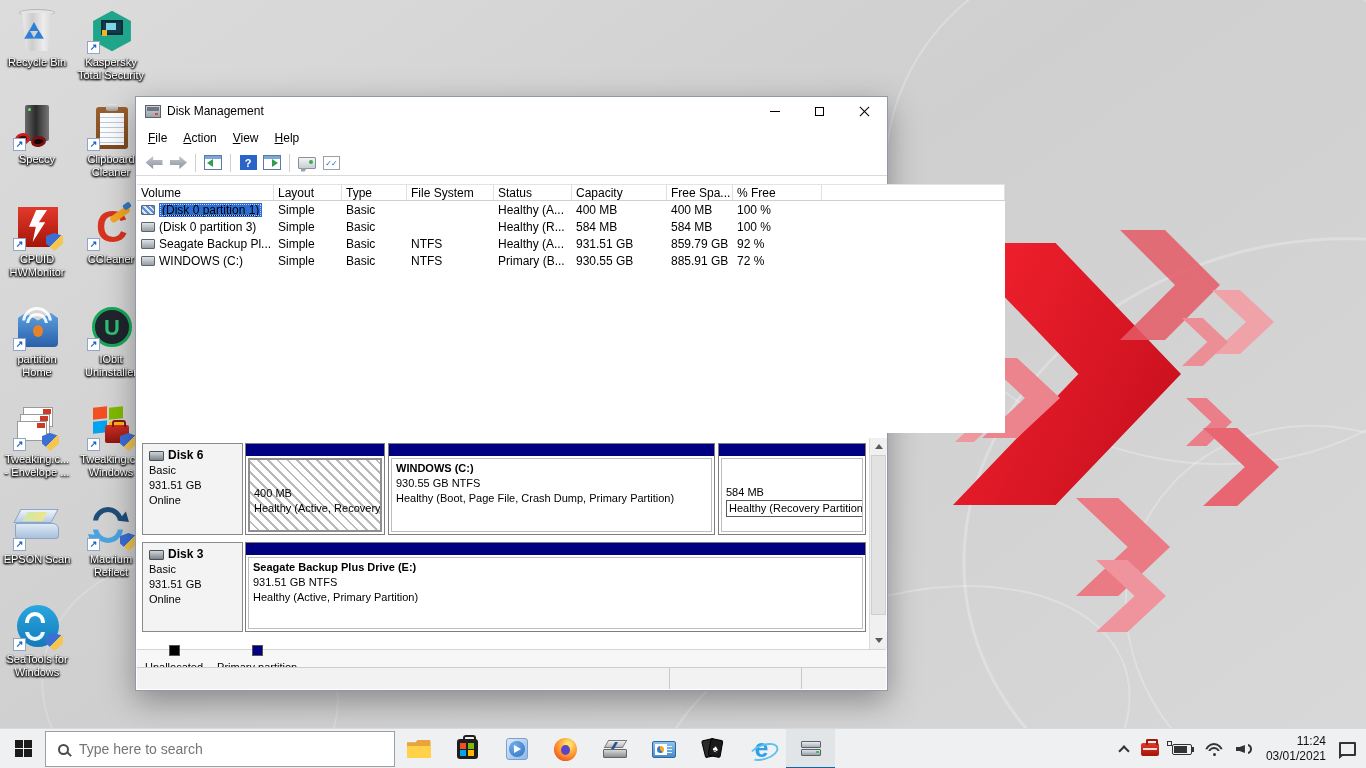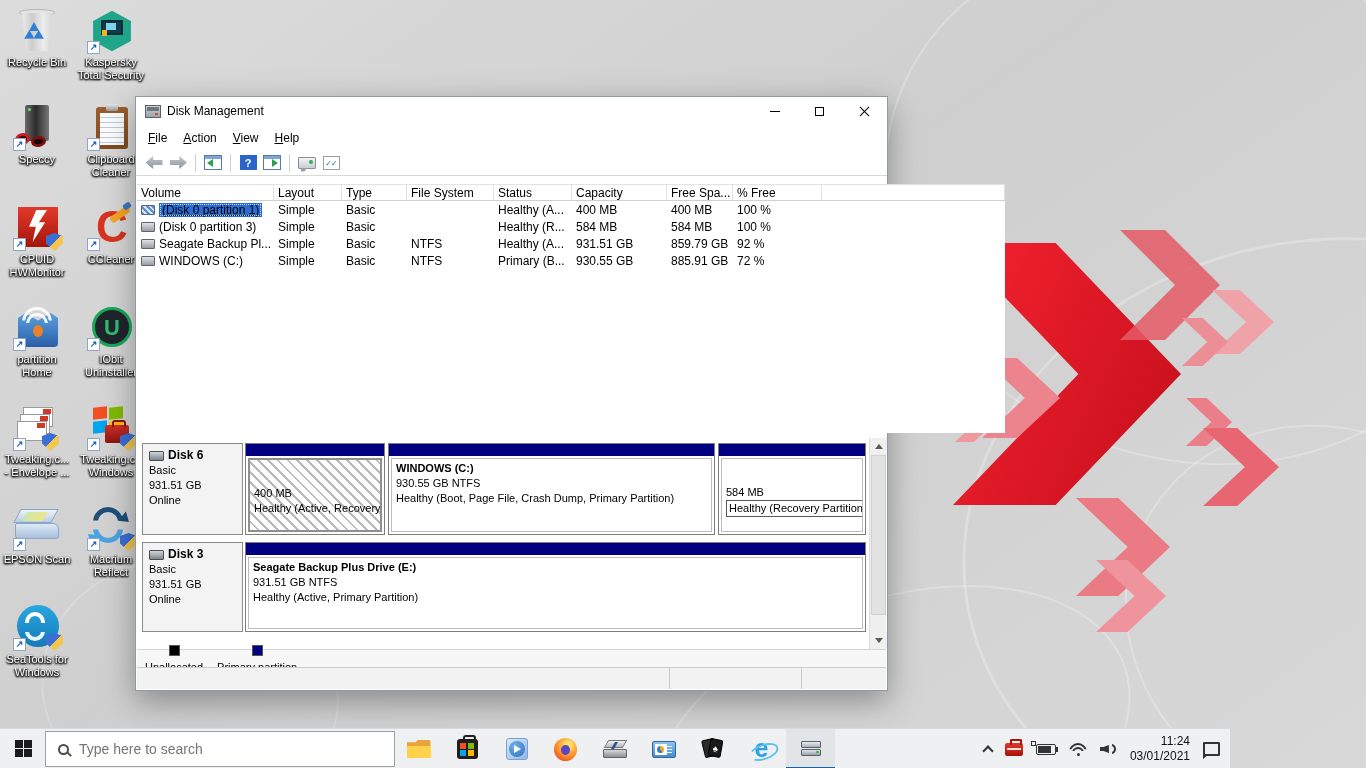--- a/index.html
+++ b/index.html
@@ -157,21 +157,21 @@
   
   .legend{position:absolute;left:1px;right:1px;top:552px;height:19px;background:#f7f7f7;border-top:1px solid #d5d5d5;
     display:flex;align-items:center;gap:14px;padding-left:8px;font-size:11px;}
   .leg{display:flex;align-items:center;gap:5px;flex-direction:column;}
   .swatch{width:11px;height:11px;border:1px solid #555;}
   .sw-black{background:#000000;} .sw-navy{background:#000080;}
   .statusbar{position:absolute;left:1px;right:1px;bottom:1px;height:22px;background:#f2f2f2;border-top:1px solid #cdcdcd;display:flex;}
   .ssec{height:100%;border-right:1px solid #c9c9c9;}
   .ss0{width:533px;} .ss1{width:132px;} .ss2{flex:1;border-right:none;}
   
-  .taskbar{position:absolute;left:0;bottom:0;width:1230px;height:40px;background:#eef0f2;border-top:1px solid #d8dadc;display:flex;align-items:flex-end;z-index:50;}
+  .taskbar{position:absolute;left:0;bottom:0;width:1366px;height:40px;background:#eef0f2;border-top:1px solid #d8dadc;display:flex;align-items:flex-end;z-index:50;}
   .startbtn{width:46px;height:40px;display:flex;align-items:center;justify-content:center;}
   .winlogo{display:grid;grid-template-columns:8px 8px;grid-template-rows:8px 8px;gap:1px;}
   .winlogo span{background:#1b1b1b;}
   .searchbox{position:absolute;left:45px;top:2px;width:350px;height:36px;background:#fff;border:1px solid #9aa0a6;display:flex;align-items:center;padding-left:12px;gap:10px;}
   .searchbox input{border:none;outline:none;font-size:14px;color:#333;width:270px;font-family:"Liberation Sans",sans-serif;background:transparent;}
   .mag{width:11px;height:11px;border:2px solid #4a4a4a;border-radius:50%;position:relative;flex:0 0 11px;}
   .mag:after{content:"";position:absolute;width:6px;height:2px;background:#4a4a4a;transform:rotate(45deg);right:-5px;bottom:-2px;}
   .tslot{position:absolute;top:0;width:49px;height:40px;display:flex;align-items:center;justify-content:center;}
   .tslot.active{background:#e2e5e8;box-shadow:inset 0 -2px 0 #1464a5;}
   

